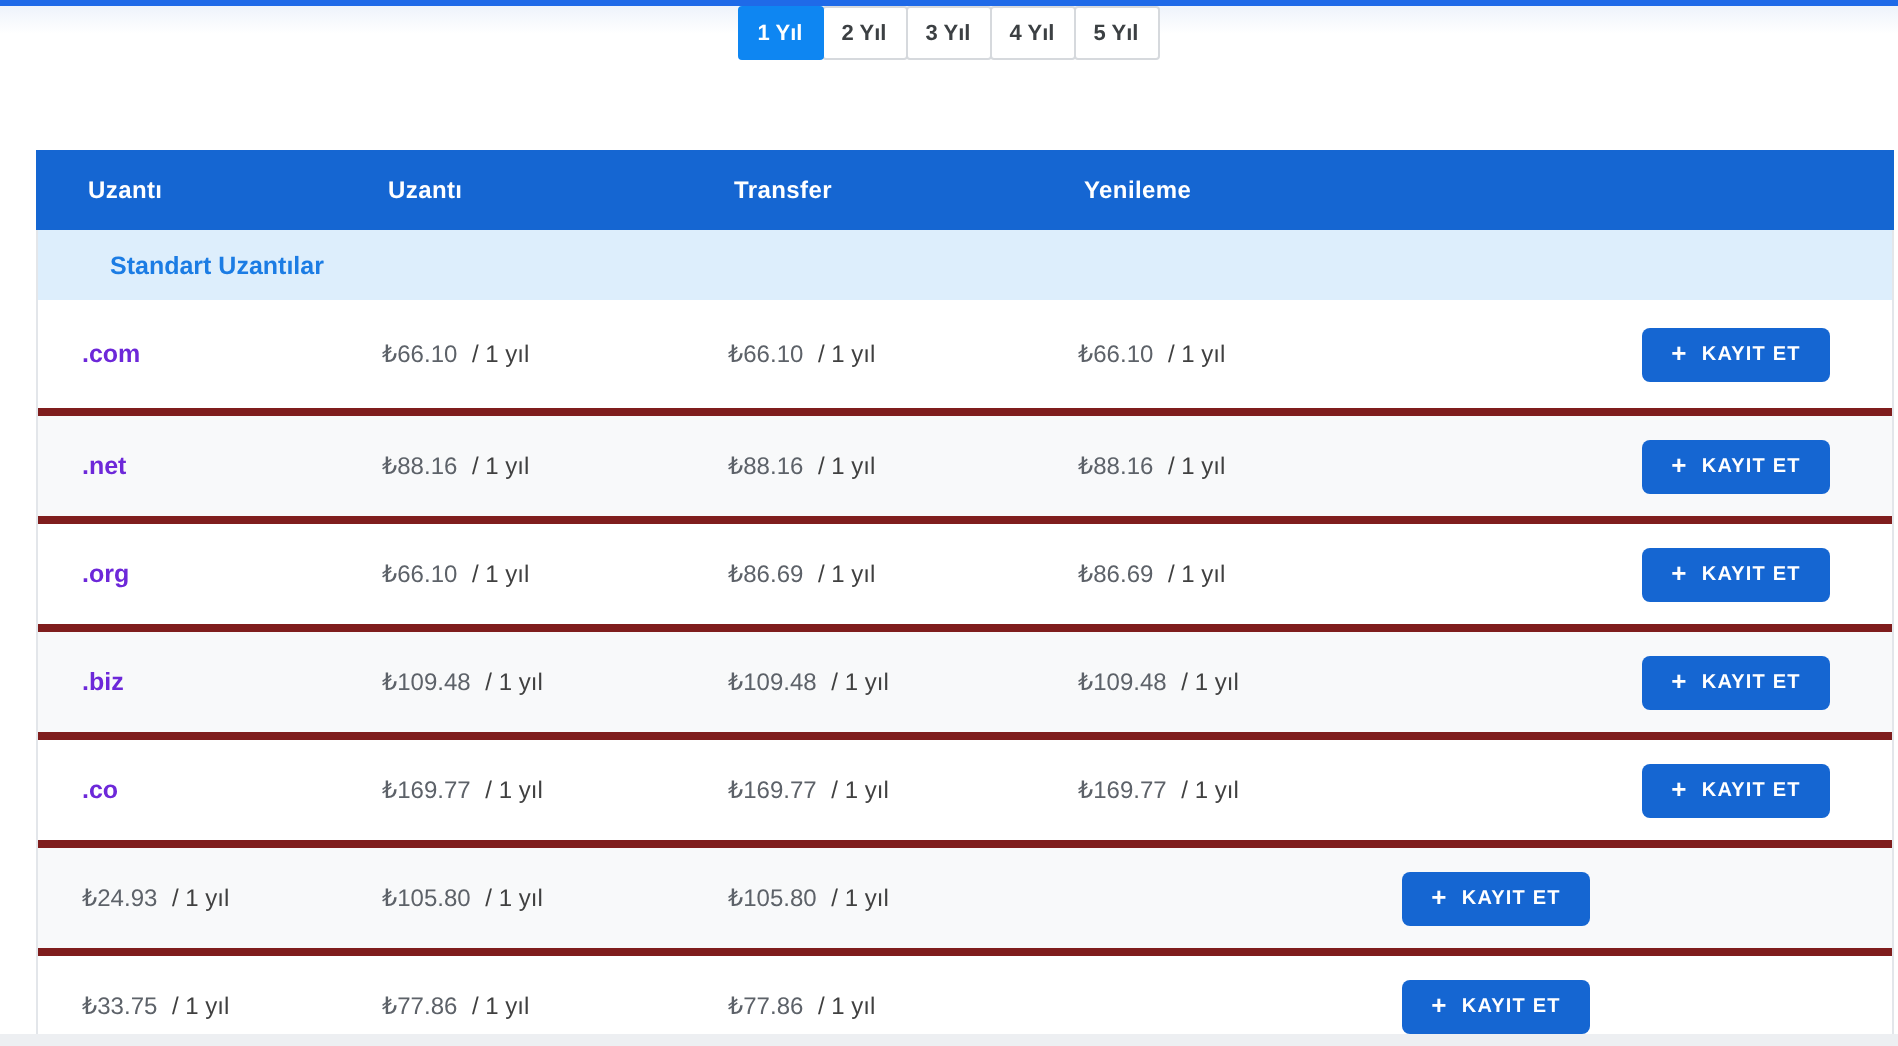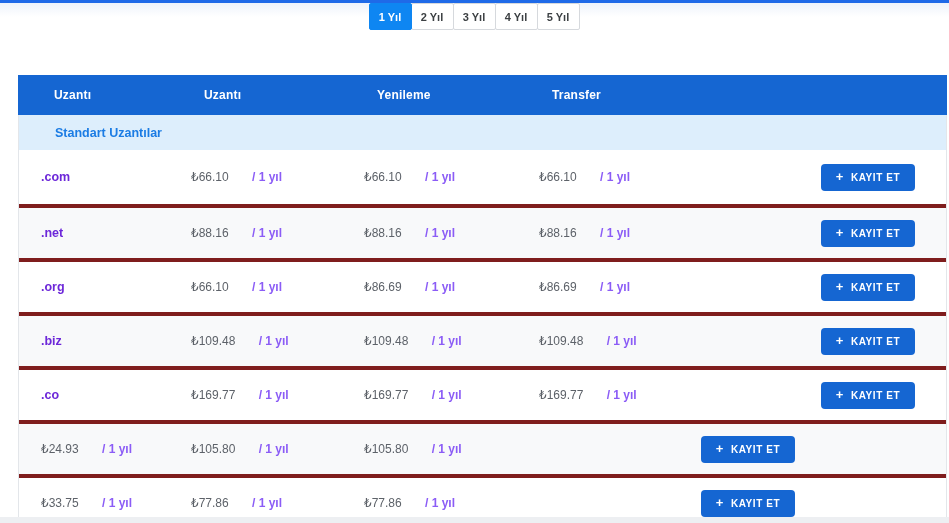--- a/index.html
+++ b/index.html
@@ -18,31 +18,31 @@
     padding:0 9px; background:#fff; border:1px solid #d6d9dd; margin-left:-1px;
     font-size:11px; font-weight:700; color:#3c4043; cursor:pointer; border-radius:2px; }
   .tab.active { background:var(--active_tab_bg,#0e86f2); border-color:var(--active_tab_bg,#0e86f2);
     color:#fff; z-index:2; }
 
   
   .table { position:absolute; top:75px; left:18px; width:929px; height:448px;
     border-left:1px solid #e3e6ea; border-right:1px solid #e3e6ea; background:#fff; }
   .grid-row { display:grid; grid-template-columns:150px 173px 175px 1fr 120px;
     align-items:center; padding:0 31px 0 22px; }
-  .thead { height:40px; background:var(--header_bg,#1566d2); margin:0 -1px; padding-left:36px; }
+  .thead { height:40px; background:var(--header_bg,#1566d2); margin:0 -1px; padding-left:26px; }
   .thead .col { color:#fff; font-size:12px; font-weight:700; letter-spacing:.2px; }
   .section-row { height:35px; background:var(--section_bg,#ddeefc); display:flex; align-items:center;
     padding-left:36px; }
   .section-title { color:var(--section_text,#1b7ce4); font-size:12.5px; font-weight:700; }
   .row { height:54px; background:#fff; border-top:4px solid #7f1d1d; }
   .row:first-child { border-top:none; }
   .row.alt { background:var(--alt_row_bg,#f8f9fa); }
   .ext { font-size:12.5px; font-weight:700; color:#6d28d9; }
   .price { font-size:12px; color:#5d6269; white-space:nowrap; }
-  .price .period { color:#8b5cf6; margin-left:20px;font-weight:bold; }
+  .price .period { color:#404040; margin-left:4px; }
   .btncell { display:flex; justify-content:flex-end; }
   .register-btn { display:flex; align-items:center; justify-content:center; gap:7px;
     width:94px; height:27px; background:var(--button_bg,#1566d2); color:#fff; border:none;
     border-radius:4px; font-family:inherit; font-size:10px; font-weight:700;
     letter-spacing:.6px; cursor:pointer; }
   .register-btn .plus { font-size:13px; font-weight:700; line-height:1; margin-top:-1px; }
 
   
   .bottom-strip { position:absolute; bottom:0; left:0; width:949px; height:6px; background:#edeff2; }
 </style>
@@ -68,22 +68,22 @@
   </div>
       <div class="tab">
     <span>5 Yıl</span>
   </div>
     </div>
 
   <div class="table">
     <div class="grid-row thead" id="thead">
         <div class="col">Uzantı</div>
         <div class="col">Uzantı</div>
+        <div class="col">Transfer</div>
         <div class="col">Yenileme</div>
-        <div class="col">Transfer</div>
       </div>
     <div class="section-row">
       <span class="section-title">Standart Uzantılar</span>
     </div>
     <div id="rows">
         <div class="grid-row row">
     <div class="ext">.com</div>
     <div class="price">
       <span>₺66.10</span><span class="period"> / 1 yıl</span>
     </div>

